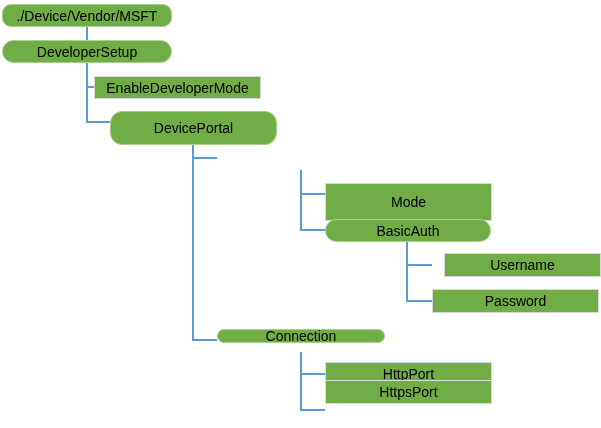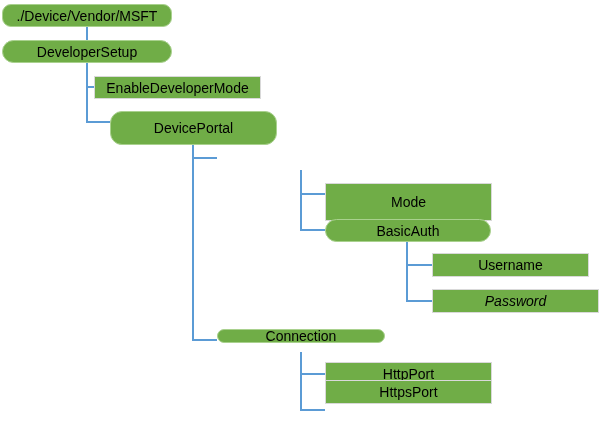--- a/index.html
+++ b/index.html
@@ -74,19 +74,19 @@
   <div class="seg" style="left:300px; top:352px; width:2px;  height:59px;"></div>
   <div class="seg" style="left:300px; top:373px; width:25px; height:2px;"></div>
   <div class="seg" style="left:300px; top:409px; width:25px; height:2px;"></div>
 
   <div class="node rounded" style="left:2px;   top:4px;   width:170px; height:23px;">./Device/Vendor/MSFT</div>
   <div class="node stadium" style="left:2px;   top:40px;  width:170px; height:23px;">DeveloperSetup</div>
   <div class="node rect" style="left:94px; top:76px;  width:167px; height:23px;">EnableDeveloperMode</div>
   <div class="node stadium" style="left:110px; top:111px; width:167px; height:34px;">DevicePortal</div>
   <div class="node rect" style="left:325px; top:183px; width:167px; height:38px;">Mode</div>
   <div class="node stadium" style="left:325px; top:219px; width:166px; height:23px;">BasicAuth</div>
-  <div class="node rect" style="left:432px; top:253px; width:157px; height:24px;">Username</div>
-  <div class="node rect" style="left:432px; top:289px; width:167px; height:24px;font-style:italic;">Password</div>
+  <div class="node rect" style="left:444px; top:253px; width:157px; height:24px;">Username</div>
+  <div class="node rect" style="left:432px; top:289px; width:167px; height:24px;">Password</div>
   <div class="node stadium" style="left:217px; top:329px; width:168px; height:14px;">Connection</div>
   <div class="node rect" style="left:325px; top:362px; width:167px; height:23px;">HttpPort</div>
   <div class="node rect" style="left:325px; top:380px; width:167px; height:24px;">HttpsPort</div>
 
 </div>
 
 </body></html>

